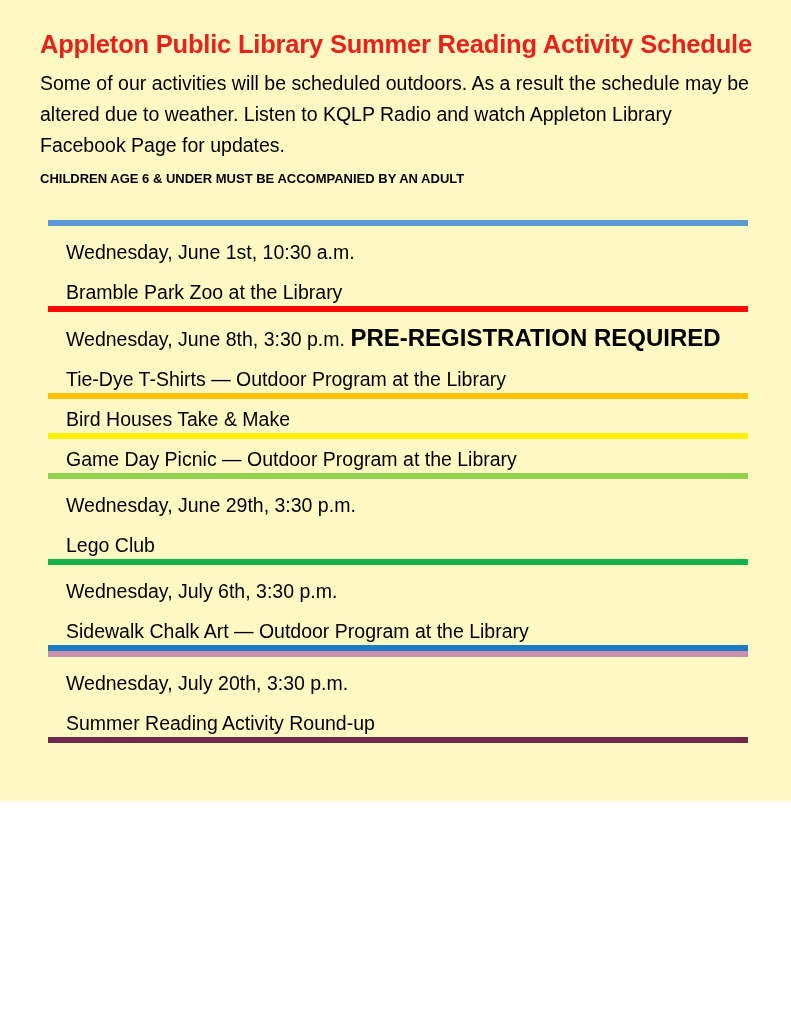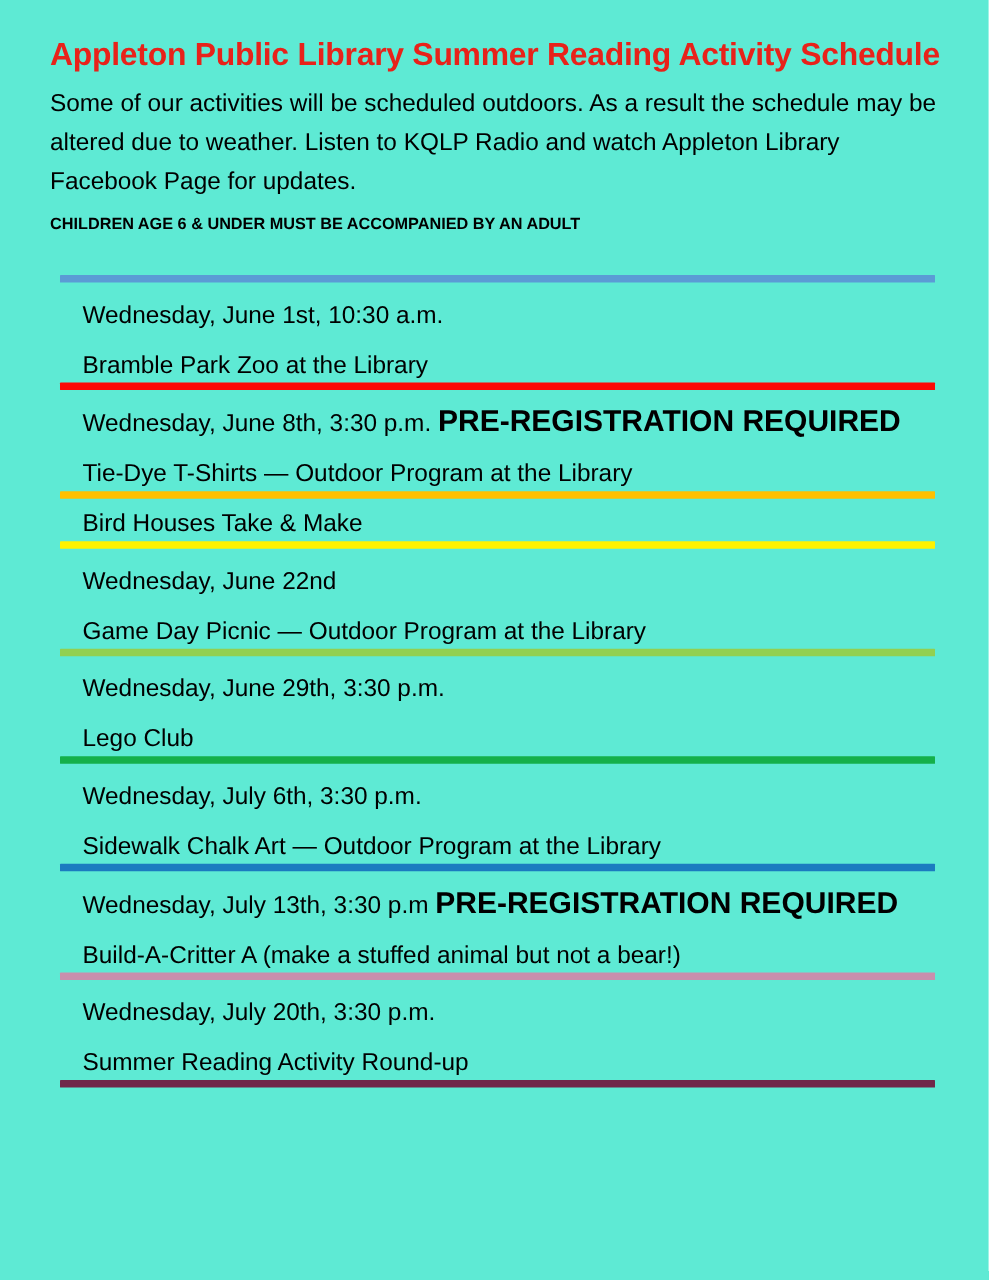--- a/index.html
+++ b/index.html
@@ -11,24 +11,24 @@
   body {
     width: 791px;
     height: 1024px;
     font-family: "Liberation Sans", sans-serif;
     color: #000000;
     overflow: hidden;
   }
   .page {
     position: relative;
     width: 791px;
-    height: 1024px;
+    height: 801px;
     box-sizing: border-box;
     padding: 30px 40px 0 38px;
-    background: #5eead4;
+    background: #fef9c3;
   }
   .doc-title {
     color: #E8221A;
     font-weight: bold;
     font-size: 25.5px;
     line-height: 1.15;
     letter-spacing: -0.2px;
     margin: 0 0 9px 2px;
     white-space: nowrap;
   }
@@ -97,38 +97,33 @@
       <div class="entry">
         <div class="entry-line entry-date"><span>Wednesday, June 8th, 3:30 p.m.</span> <span class="tag-bold">PRE-REGISTRATION REQUIRED</span></div>
         <div class="entry-line entry-activity">Tie-Dye T-Shirts — Outdoor Program at the Library</div>
       </div>
       <div class="divider" style="background: rgb(255, 192, 0);"></div>
       <div class="entry">
         <div class="entry-line entry-activity">Bird Houses Take &amp; Make</div>
       </div>
       <div class="divider" style="background: rgb(255, 242, 0);"></div>
       <div class="entry">
-        <div class="entry-line entry-date"><span>Wednesday, June 22nd</span></div>
         <div class="entry-line entry-activity">Game Day Picnic — Outdoor Program at the Library</div>
       </div>
       <div class="divider" style="background: rgb(146, 208, 80);"></div>
       <div class="entry">
         <div class="entry-line entry-date"><span>Wednesday, June 29th, 3:30 p.m.</span></div>
         <div class="entry-line entry-activity">Lego Club</div>
       </div>
       <div class="divider" style="background: rgb(20, 176, 74);"></div>
       <div class="entry">
         <div class="entry-line entry-date"><span>Wednesday, July 6th, 3:30 p.m.</span></div>
         <div class="entry-line entry-activity">Sidewalk Chalk Art — Outdoor Program at the Library</div>
       </div>
       <div class="divider" style="background: rgb(27, 123, 192);"></div>
-      <div class="entry">
-        <div class="entry-line entry-date"><span>Wednesday, July 13th, 3:30 p.m</span> <span class="tag-bold">PRE-REGISTRATION REQUIRED</span></div>
-        <div class="entry-line entry-activity">Build-A-Critter A (make a stuffed animal but not a bear!)</div>
-      </div>
       <div class="divider" style="background: rgb(201, 143, 173);"></div>
       <div class="entry">
         <div class="entry-line entry-date"><span>Wednesday, July 20th, 3:30 p.m.</span></div>
         <div class="entry-line entry-activity">Summer Reading Activity Round-up</div>
       </div>
       <div class="divider" style="background: rgb(112, 40, 74);"></div>
       <div class="entry">
         <div class="entry-line entry-date"></div>
       </div>
     </div>

